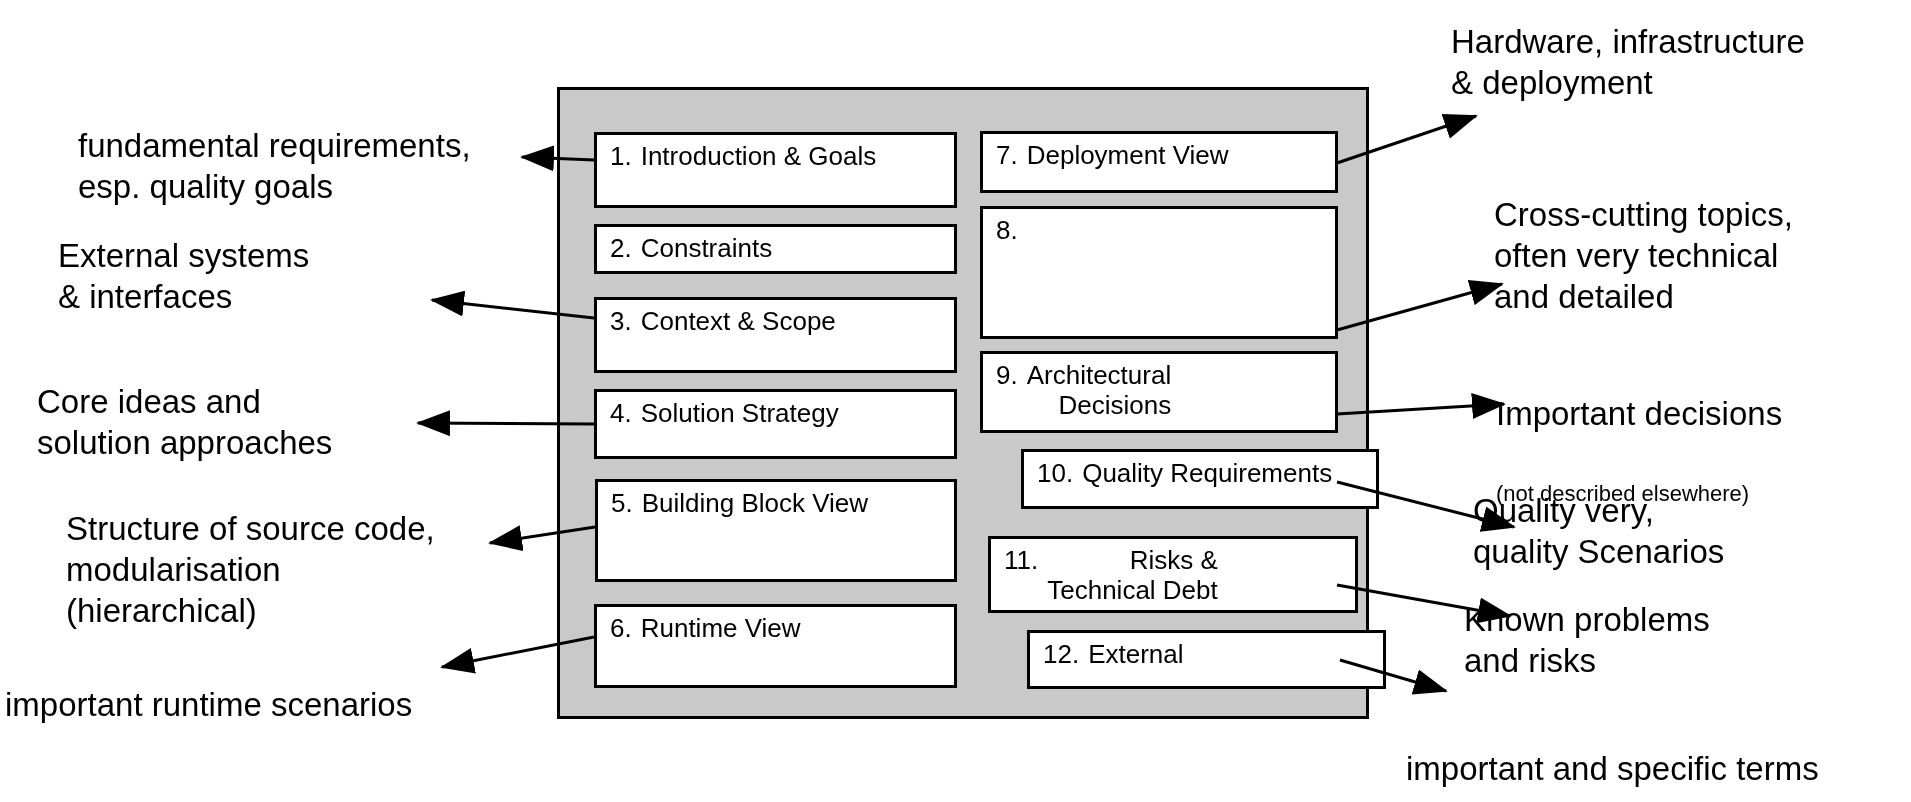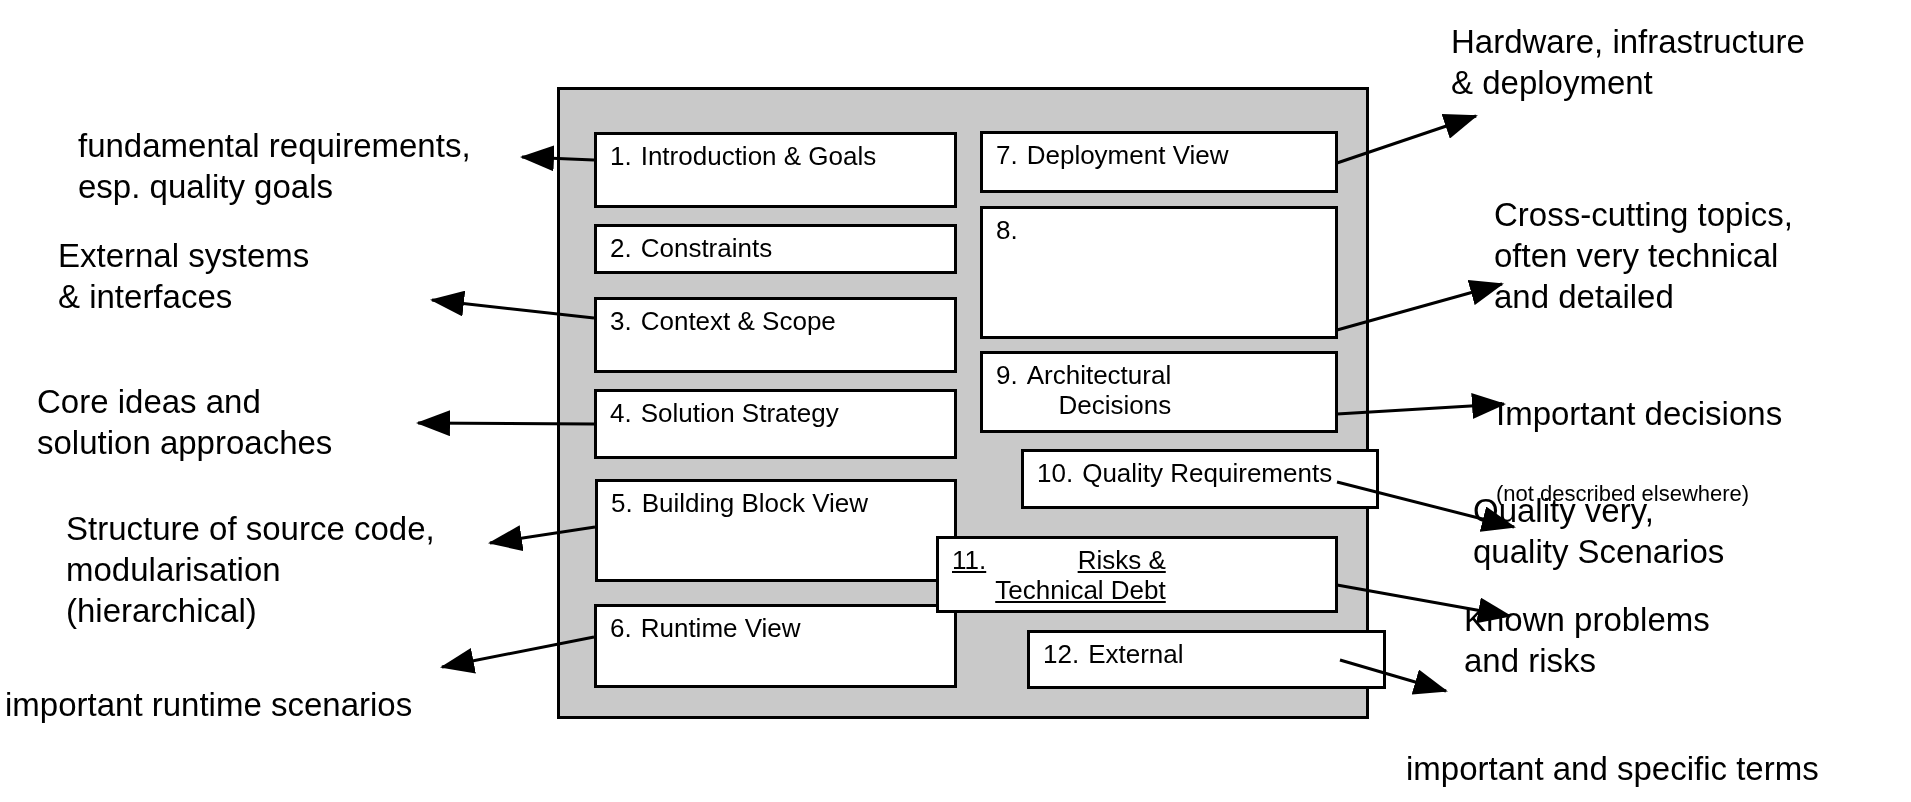--- a/index.html
+++ b/index.html
@@ -38,21 +38,21 @@
   .b2{left:594px;top:224px;width:363px;height:50px;}
   .b3{left:594px;top:297px;width:363px;height:76px;}
   .b4{left:594px;top:389px;width:363px;height:70px;}
   .b5{left:595px;top:479px;width:362px;height:103px;}
   .b6{left:594px;top:604px;width:363px;height:84px;}
   
   .b7{left:980px;top:131px;width:358px;height:62px;}
   .b8{left:980px;top:206px;width:358px;height:133px;}
   .b9{left:980px;top:351px;width:358px;height:82px;}
   .b10{left:1021px;top:449px;width:358px;height:60px;}
-  .b11{left:936px;top:536px;width:402px;height:77px;text-decoration:underline;}
+  .b11{left:988px;top:536px;width:370px;height:77px;}
   .b12{left:1027px;top:630px;width:359px;height:59px;}
   
   .ann{
     position:absolute;
     text-align:left;
     font-size:33px;
     line-height:41px;
     white-space:pre-line;
   }
   .ann .sub{

